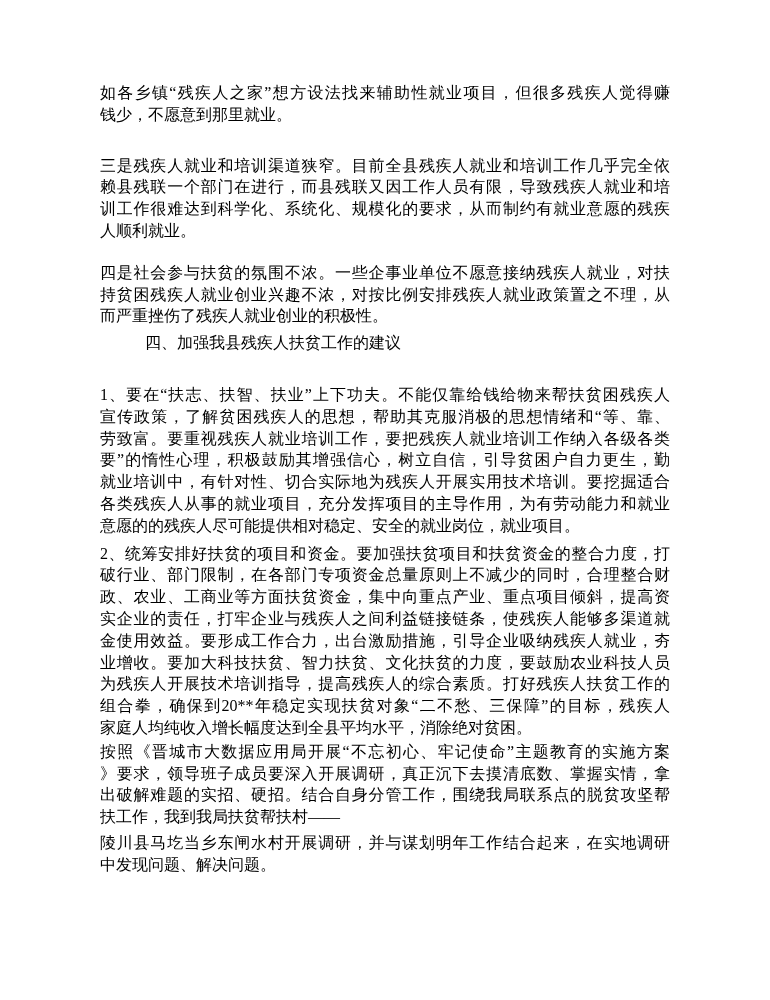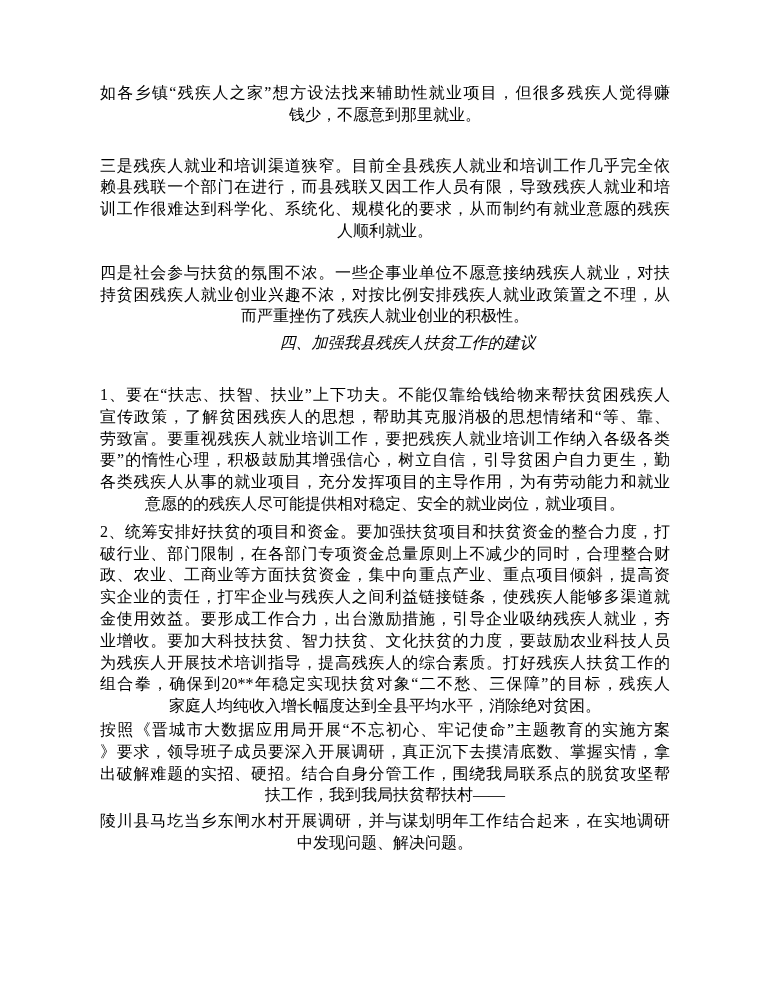--- a/index.html
+++ b/index.html
@@ -22,27 +22,27 @@
     width: 570px;
   }
   .block {
     font-size: 16px;
     line-height: 21.8px;
   }
   
   .doc-body .block:nth-child(1) { margin-top: 0; }
   .doc-body .block:nth-child(2) { margin-top: 29px; }
   .doc-body .block:nth-child(3) { margin-top: 20px; }
-  .doc-body .block:nth-child(4) { margin-top: 5px; font-style: italic; }
+  .doc-body .block:nth-child(4) { margin-top: 5px; }
   .doc-body .block:nth-child(5) { margin-top: 30px; }
   .doc-body .block:nth-child(6) { margin-top: 6px; }
   .doc-body .block:nth-child(7) { margin-top: 2px; }
   .doc-body .block:nth-child(8) { margin-top: 4px; }
   .line {
-    text-align: center;
+    text-align: left;
     min-height: 21.8px;
   }
   
   .line.fit {
     text-align: justify;
     text-align-last: justify;
   }
   .block.heading .line {
     padding-left: 45px;
   }
@@ -67,20 +67,21 @@
       <div class="line">而严重挫伤了残疾人就业创业的积极性。</div>
     </div>
     <div class="block heading">
       <div class="line">四、加强我县残疾人扶贫工作的建议</div>
     </div>
     <div class="block">
       <div class="line fit">1、要在“扶志、扶智、扶业”上下功夫。不能仅靠给钱给物来帮扶贫困残疾人</div>
       <div class="line fit">宣传政策，了解贫困残疾人的思想，帮助其克服消极的思想情绪和“等、靠、</div>
       <div class="line fit">劳致富。要重视残疾人就业培训工作，要把残疾人就业培训工作纳入各级各类</div>
       <div class="line fit">要”的惰性心理，积极鼓励其增强信心，树立自信，引导贫困户自力更生，勤</div>
+      <div class="line fit">就业培训中，有针对性、切合实际地为残疾人开展实用技术培训。要挖掘适合</div>
       <div class="line fit">各类残疾人从事的就业项目，充分发挥项目的主导作用，为有劳动能力和就业</div>
       <div class="line">意愿的的残疾人尽可能提供相对稳定、安全的就业岗位，就业项目。</div>
     </div>
     <div class="block">
       <div class="line fit">2、统筹安排好扶贫的项目和资金。要加强扶贫项目和扶贫资金的整合力度，打</div>
       <div class="line fit">破行业、部门限制，在各部门专项资金总量原则上不减少的同时，合理整合财</div>
       <div class="line fit">政、农业、工商业等方面扶贫资金，集中向重点产业、重点项目倾斜，提高资</div>
       <div class="line fit">实企业的责任，打牢企业与残疾人之间利益链接链条，使残疾人能够多渠道就</div>
       <div class="line fit">金使用效益。要形成工作合力，出台激励措施，引导企业吸纳残疾人就业，夯</div>
       <div class="line fit">业增收。要加大科技扶贫、智力扶贫、文化扶贫的力度，要鼓励农业科技人员</div>

